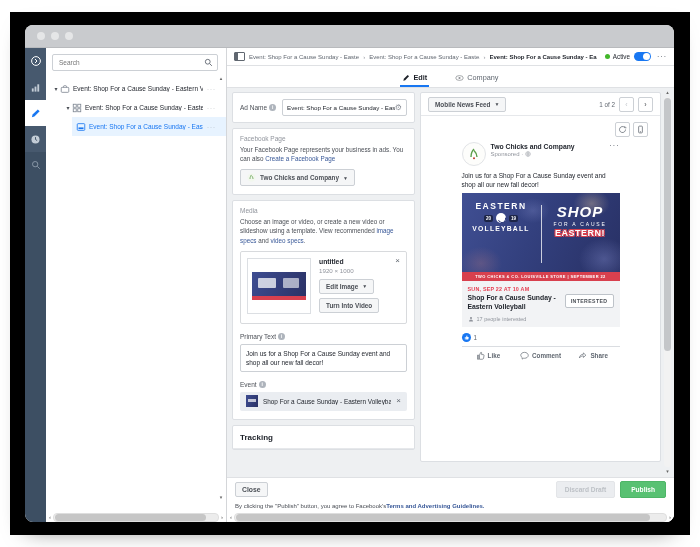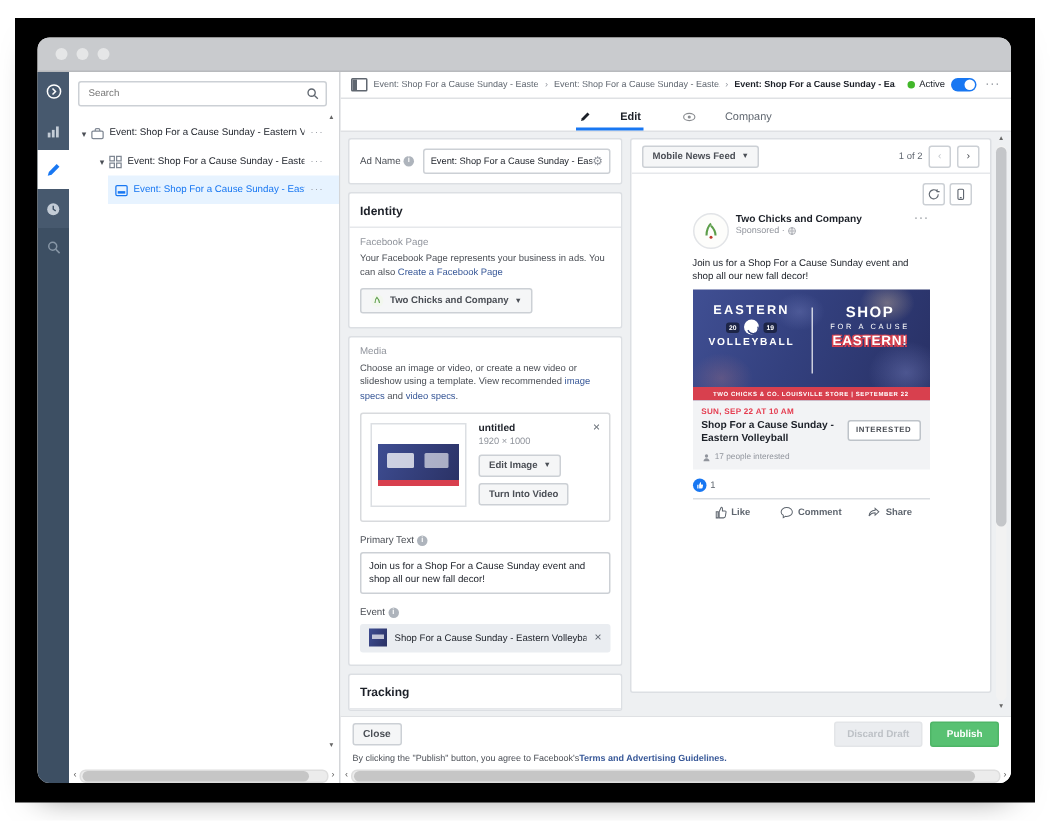--- a/index.html
+++ b/index.html
@@ -46,21 +46,21 @@
   .crumb.cur{font-weight:bold;color:#1c2028;}
   .crumb-sep{color:#90949c;font-size:6px;flex:none;}
   .status{display:flex;align-items:center;gap:3px;flex:none;margin-left:4px;}
   .gdot{width:5px;height:5px;border-radius:50%;background:#42b72a;}
   .status-lbl{font-size:6.3px;color:#1c2028;}
   .toggle{width:17px;height:9px;border-radius:5px;background:#1877f2;position:relative;flex:none;}
   .toggle::after{content:"";position:absolute;right:1px;top:1px;width:7px;height:7px;border-radius:50%;background:#fff;}
   .menu-dots{font-size:7px;color:#606770;letter-spacing:1px;flex:none;margin-left:2px;}
 
   .tabbar{height:21px;border-bottom:1px solid #dfe1e4;display:flex;align-items:flex-end;justify-content:center;gap:24px;flex:none;}
-  .tab{display:flex;align-items:center;gap:19px;font-size:7.3px;color:#606770;padding:0 2px 5px;}
+  .tab{display:flex;align-items:center;gap:3px;font-size:7.3px;color:#606770;padding:0 2px 5px;}
   .tab.active{color:#1c2028;font-weight:bold;box-shadow:inset 0 -2px 0 #1877f2;}
 
   .content{flex:1;display:flex;background:#eef0f2;min-height:0;padding:4px 0 0 5px;gap:5px;position:relative;overflow:hidden;}
   .edit-col{width:183px;flex:none;overflow:hidden;}
   .card{background:#fff;border:1px solid #dcdfe3;border-radius:2px;margin-bottom:5px;}
   .card-h{padding:7px 7px 6px;font-size:8px;font-weight:bold;color:#1c2028;border-bottom:1px solid #e6e8eb;}
   .card-b{padding:6px 7px 8px;}
   .glabel{font-size:6.5px;color:#90949c;}
   .ptext{font-size:6.3px;color:#4b4f56;line-height:1.45;margin-top:3px;}
   a.lnk{color:#385898;text-decoration:none;}
@@ -110,37 +110,37 @@
   .pv-tools{position:absolute;right:12px;top:6px;display:flex;gap:3px;}
 
   .post{width:158px;margin:20px auto 0;}
   .post-head{display:flex;align-items:flex-start;gap:5px;}
   .avatar{width:22px;height:22px;border-radius:50%;border:1px solid #e2e4e7;background:#fdfdfb;display:flex;align-items:center;justify-content:center;flex:none;}
   .ph-meta{flex:1;padding-top:1px;}
   .pg-name{font-size:6.8px;font-weight:bold;color:#1c2028;}
   .sponsored{font-size:6px;color:#90949c;margin-top:1px;display:flex;align-items:center;gap:2px;}
   .post-body{font-size:6.5px;color:#1c2028;line-height:1.4;margin:5px 0 4px;}
 
-  .ad-img{height:74px;position:relative;overflow:hidden;color:#fff;
+  .ad-img{height:88px;position:relative;overflow:hidden;color:#fff;
     background:
       radial-gradient(26px 20px at 82% 12%, rgba(235,205,160,.35), rgba(0,0,0,0) 70%),
       radial-gradient(30px 24px at 12% 80%, rgba(180,120,130,.30), rgba(0,0,0,0) 70%),
       radial-gradient(36px 30px at 90% 75%, rgba(140,150,215,.35), rgba(0,0,0,0) 70%),
       radial-gradient(24px 18px at 45% 20%, rgba(150,160,220,.25), rgba(0,0,0,0) 70%),
       linear-gradient(115deg,#404f93 0%,#33407e 45%,#283064 100%);}
   .ai-left{position:absolute;left:0;top:8px;width:50%;text-align:center;}
   .ai-eastern{font-size:8.5px;font-weight:bold;letter-spacing:1.5px;}
   .ai-ball-row{display:flex;align-items:center;justify-content:center;gap:3px;margin:2px 0;}
   .yr{background:#1d2547;border-radius:2px;font-size:4.5px;font-weight:bold;padding:1px 2px;}
   .vb{width:10px;height:10px;border-radius:50%;background:#fff;position:relative;flex:none;}
   .vb::before{content:"";position:absolute;left:2px;top:2px;width:6px;height:6px;border-radius:50%;border:1px solid #32407e;border-top-color:transparent;border-left-color:transparent;transform:rotate(25deg);}
   .ai-volley{font-size:6.8px;font-weight:bold;letter-spacing:1.2px;}
   .ai-div{position:absolute;left:50%;top:12px;bottom:18px;width:1px;background:rgba(255,255,255,.75);}
   .ai-right{position:absolute;right:0;top:10px;width:50%;text-align:center;}
-  .ai-shop{font-size:10px;font-weight:bold;letter-spacing:1px;}
+  .ai-shop{font-size:15px;font-weight:bold;letter-spacing:1px;font-style:italic;}
   .ai-cause{font-size:5px;letter-spacing:1.8px;margin:1px 0;}
   .ai-sunday{font-size:9px;font-weight:bold;letter-spacing:.5px;text-shadow:1px 1px 0 #d8404e,-1px -1px 0 #d8404e,1px -1px 0 #d8404e,-1px 1px 0 #d8404e;}
   .ai-banner{position:absolute;left:0;right:0;bottom:0;height:9px;background:#d8404e;font-size:4px;font-weight:bold;letter-spacing:.4px;text-align:center;line-height:9px;}
 
   .event-card{background:#f2f3f5;padding:5px 6px;position:relative;}
   .ev-date{font-size:5.4px;font-weight:bold;color:#e53e51;letter-spacing:.2px;}
   .ev-title{font-size:6.8px;font-weight:bold;color:#1c2028;line-height:1.3;margin-top:2px;width:92px;}
   .interested{position:absolute;right:6px;top:13px;background:#fff;border:1px solid #bec3c9;border-radius:2px;
               font-size:5.2px;font-weight:bold;letter-spacing:.4px;color:#4b4f56;padding:3px 5px;}
   .ev-people{display:flex;align-items:center;gap:3px;font-size:5.5px;color:#90949c;margin-top:4px;}
@@ -308,21 +308,20 @@
                 <span>Ad Name</span>
                 <span class="info-ic">i</span>
               </span>
               <div class="inputbox">
                 <span class="val">Event: Shop For a Cause Sunday - Easter</span>
                 <span class="gear">⚙</span>
               </div>
             </div>
 
             <div class="card">
-              <div class="card-h">Identity</div>
               <div class="card-b">
                 <div class="glabel">Facebook Page</div>
                 <div class="ptext">
                   <span>Your Facebook Page represents your business in ads. You can also </span><a class="lnk" href="#">Create a Facebook Page</a>
                 </div>
                 <div class="btn" style="margin-top:6px;">
                   <svg width="9" height="9" viewBox="0 0 12 12">
                       <circle cx="6" cy="6" r="5.5" fill="#f2f7ee"></circle>
                       <path d="M4 8c0-2.5 1-4.5 2-5.5M8 8c0-2-1-3.5-2-4.5" stroke="#5c9e4a" stroke-width="1" fill="none"></path>
                     </svg>

